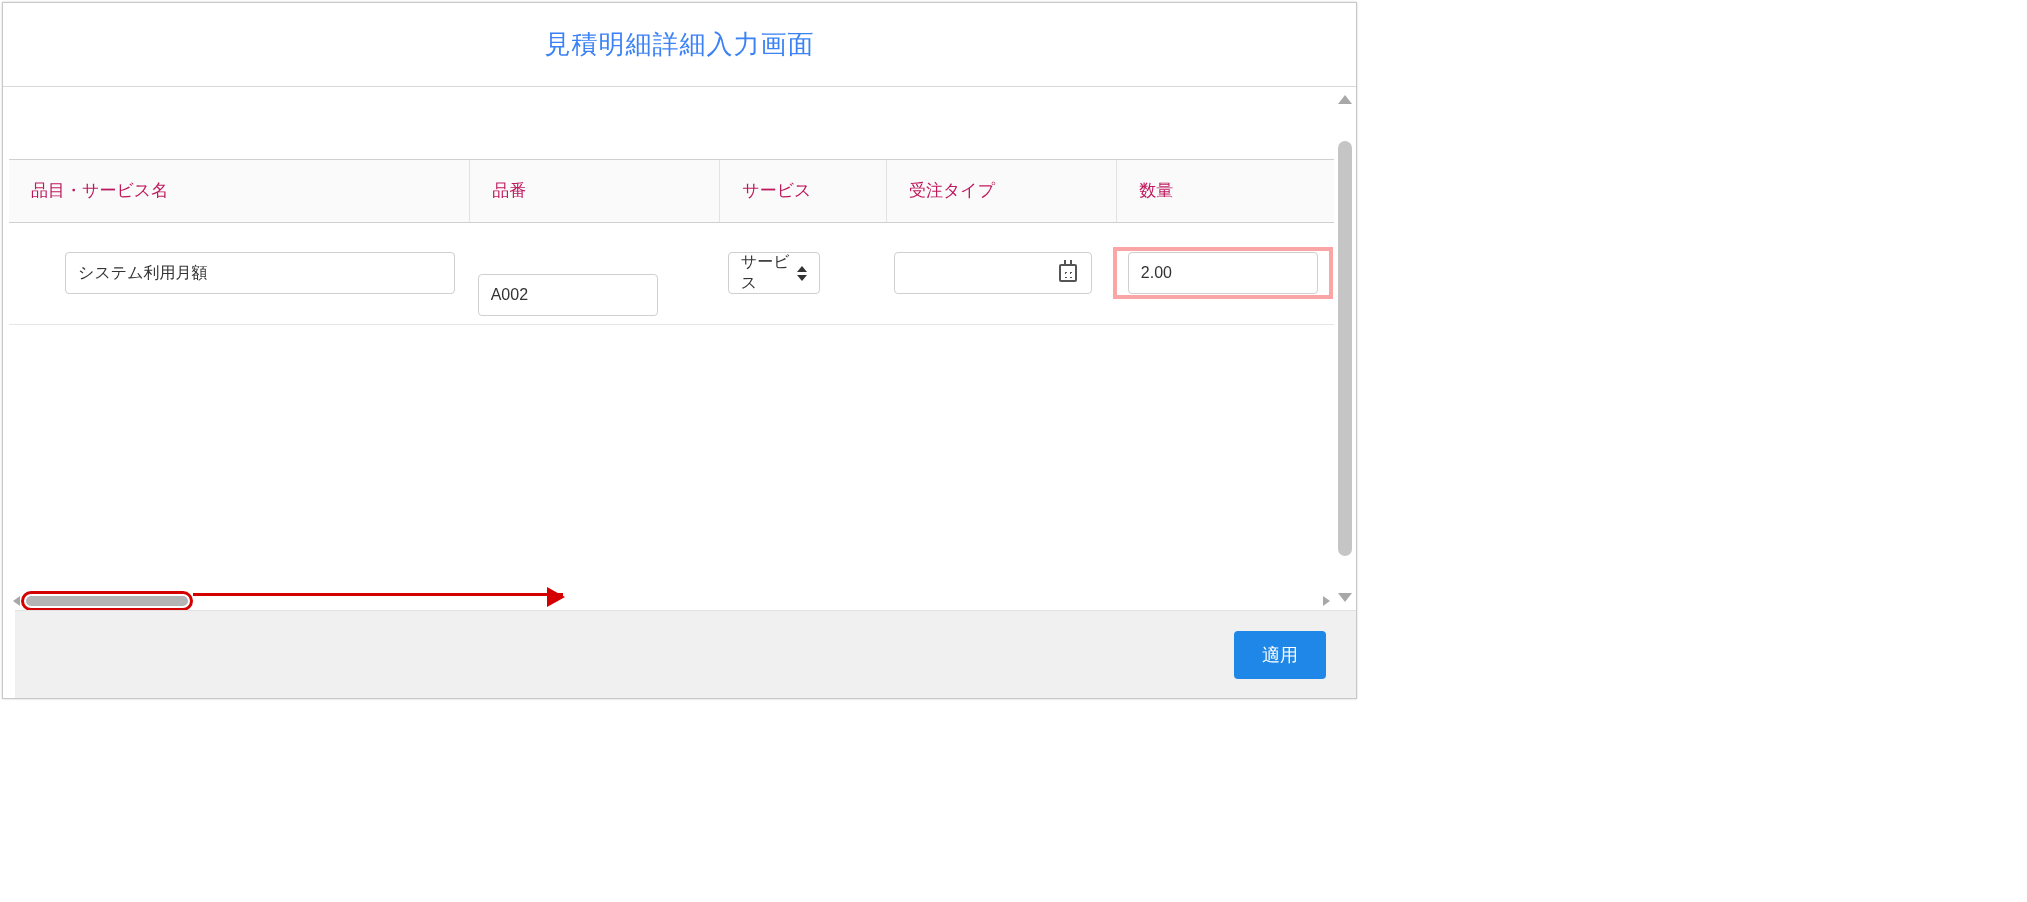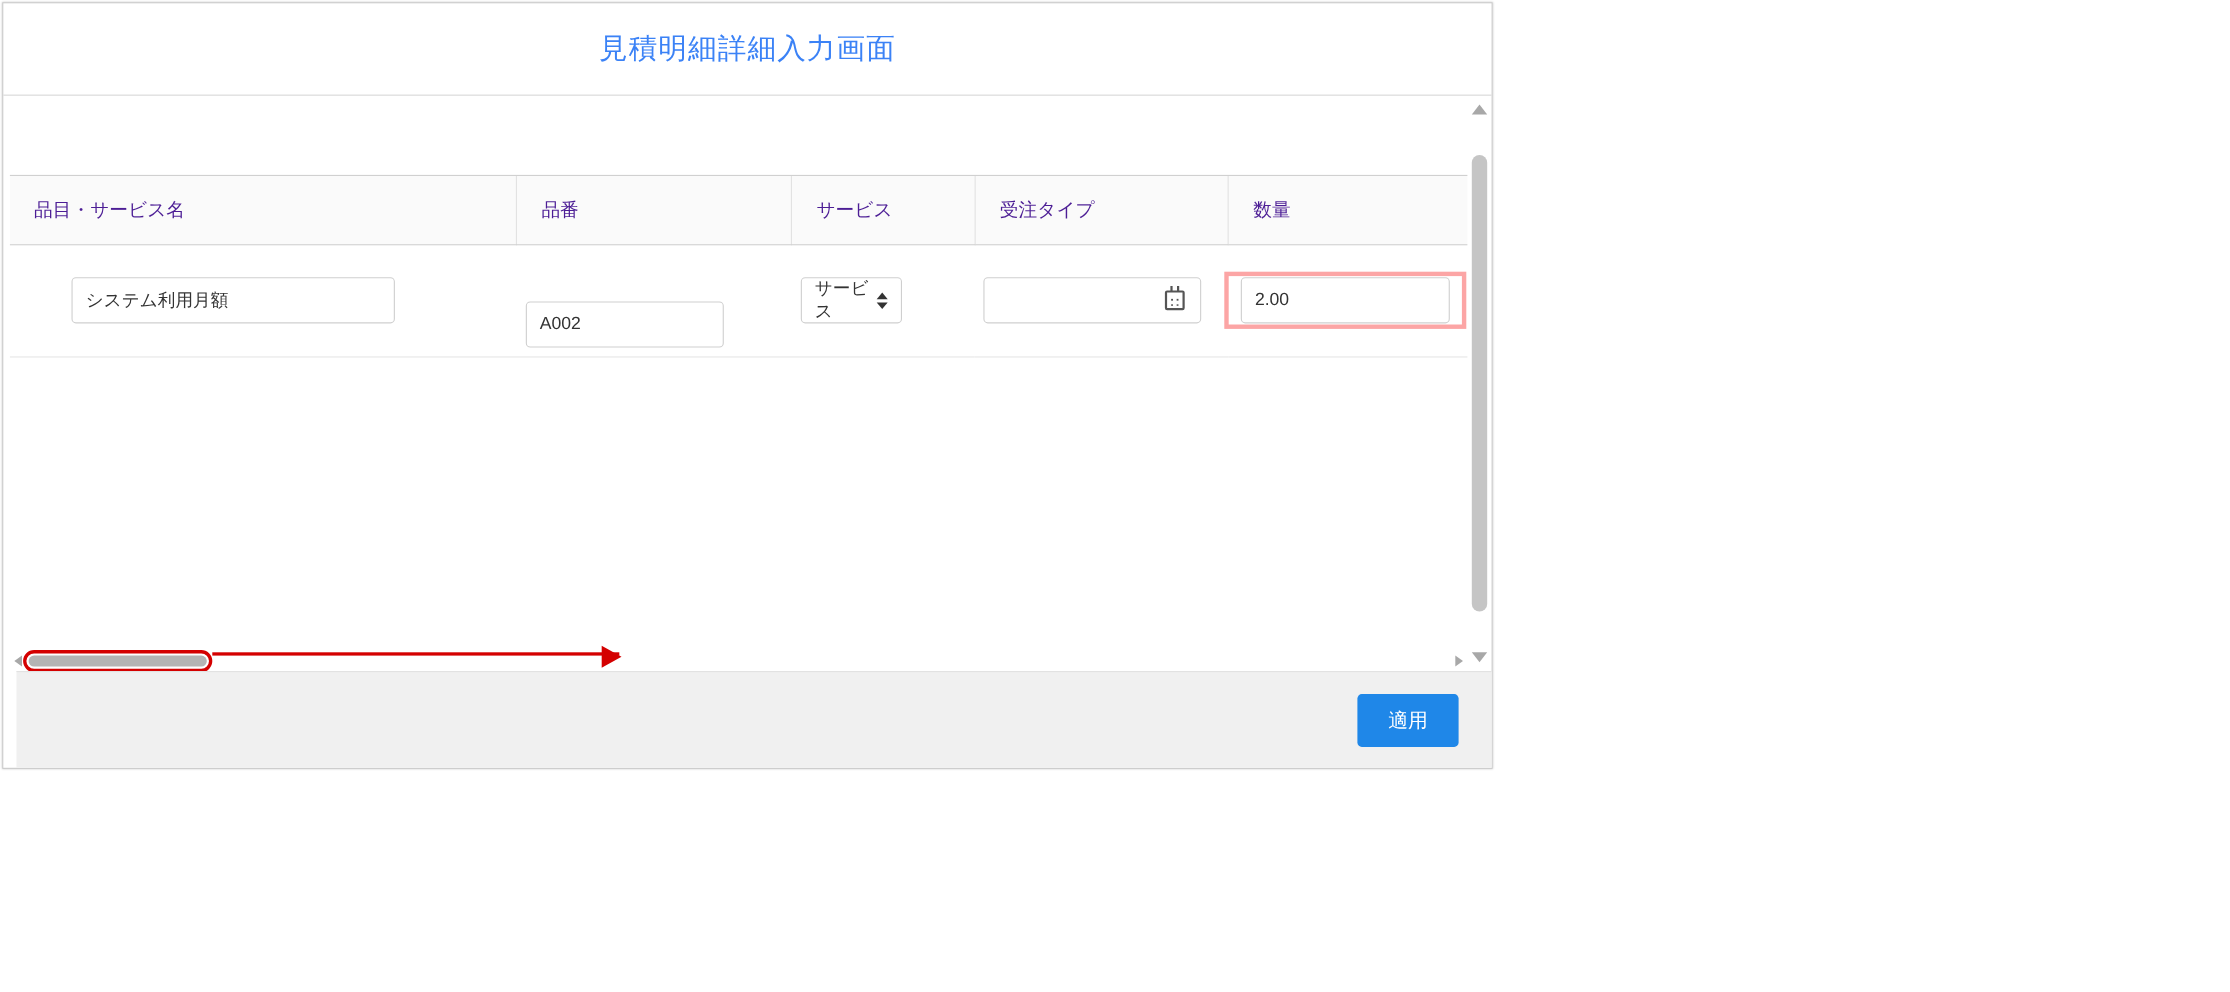--- a/index.html
+++ b/index.html
@@ -74,21 +74,21 @@
   }
   table.grid {
     width: 100%;
     border-collapse: collapse;
     table-layout: fixed;
   }
   table.grid th {
     text-align: left;
     font-weight: 400;
     font-size: 17px;
-    color: #4c1d95;
+    color: #be185d;
     background: #fafafa;
     border-bottom: 1px solid #d0d0d0;
     border-right: 1px solid #e2e2e2;
     padding: 16px 16px 16px 22px;
     height: 62px;
   }
   table.grid th:last-child { border-right: none; }
   table.grid td {
     border-bottom: 1px solid #e6e6e6;
     padding: 8px 8px;
@@ -108,21 +108,21 @@
     border: 1px solid #cfcfcf;
     border-radius: 4px;
     font-size: 16px;
     padding: 0 12px;
     background: #fff;
     color: #333;
     display: flex;
     align-items: center;
   }
   .txt-input { width: 100%; }
-  .txt-input.name { margin-left: 48px; width: 294px; }
+  .txt-input.name { margin-left: 48px; width: 390px; }
   .txt-input.code { width: 180px; margin-top: 43px; }
 
   .select-box {
     width: 92px;
     justify-content: space-between;
     cursor: pointer;
   }
   .select-box .stepper {
     display: flex;
     flex-direction: column;

